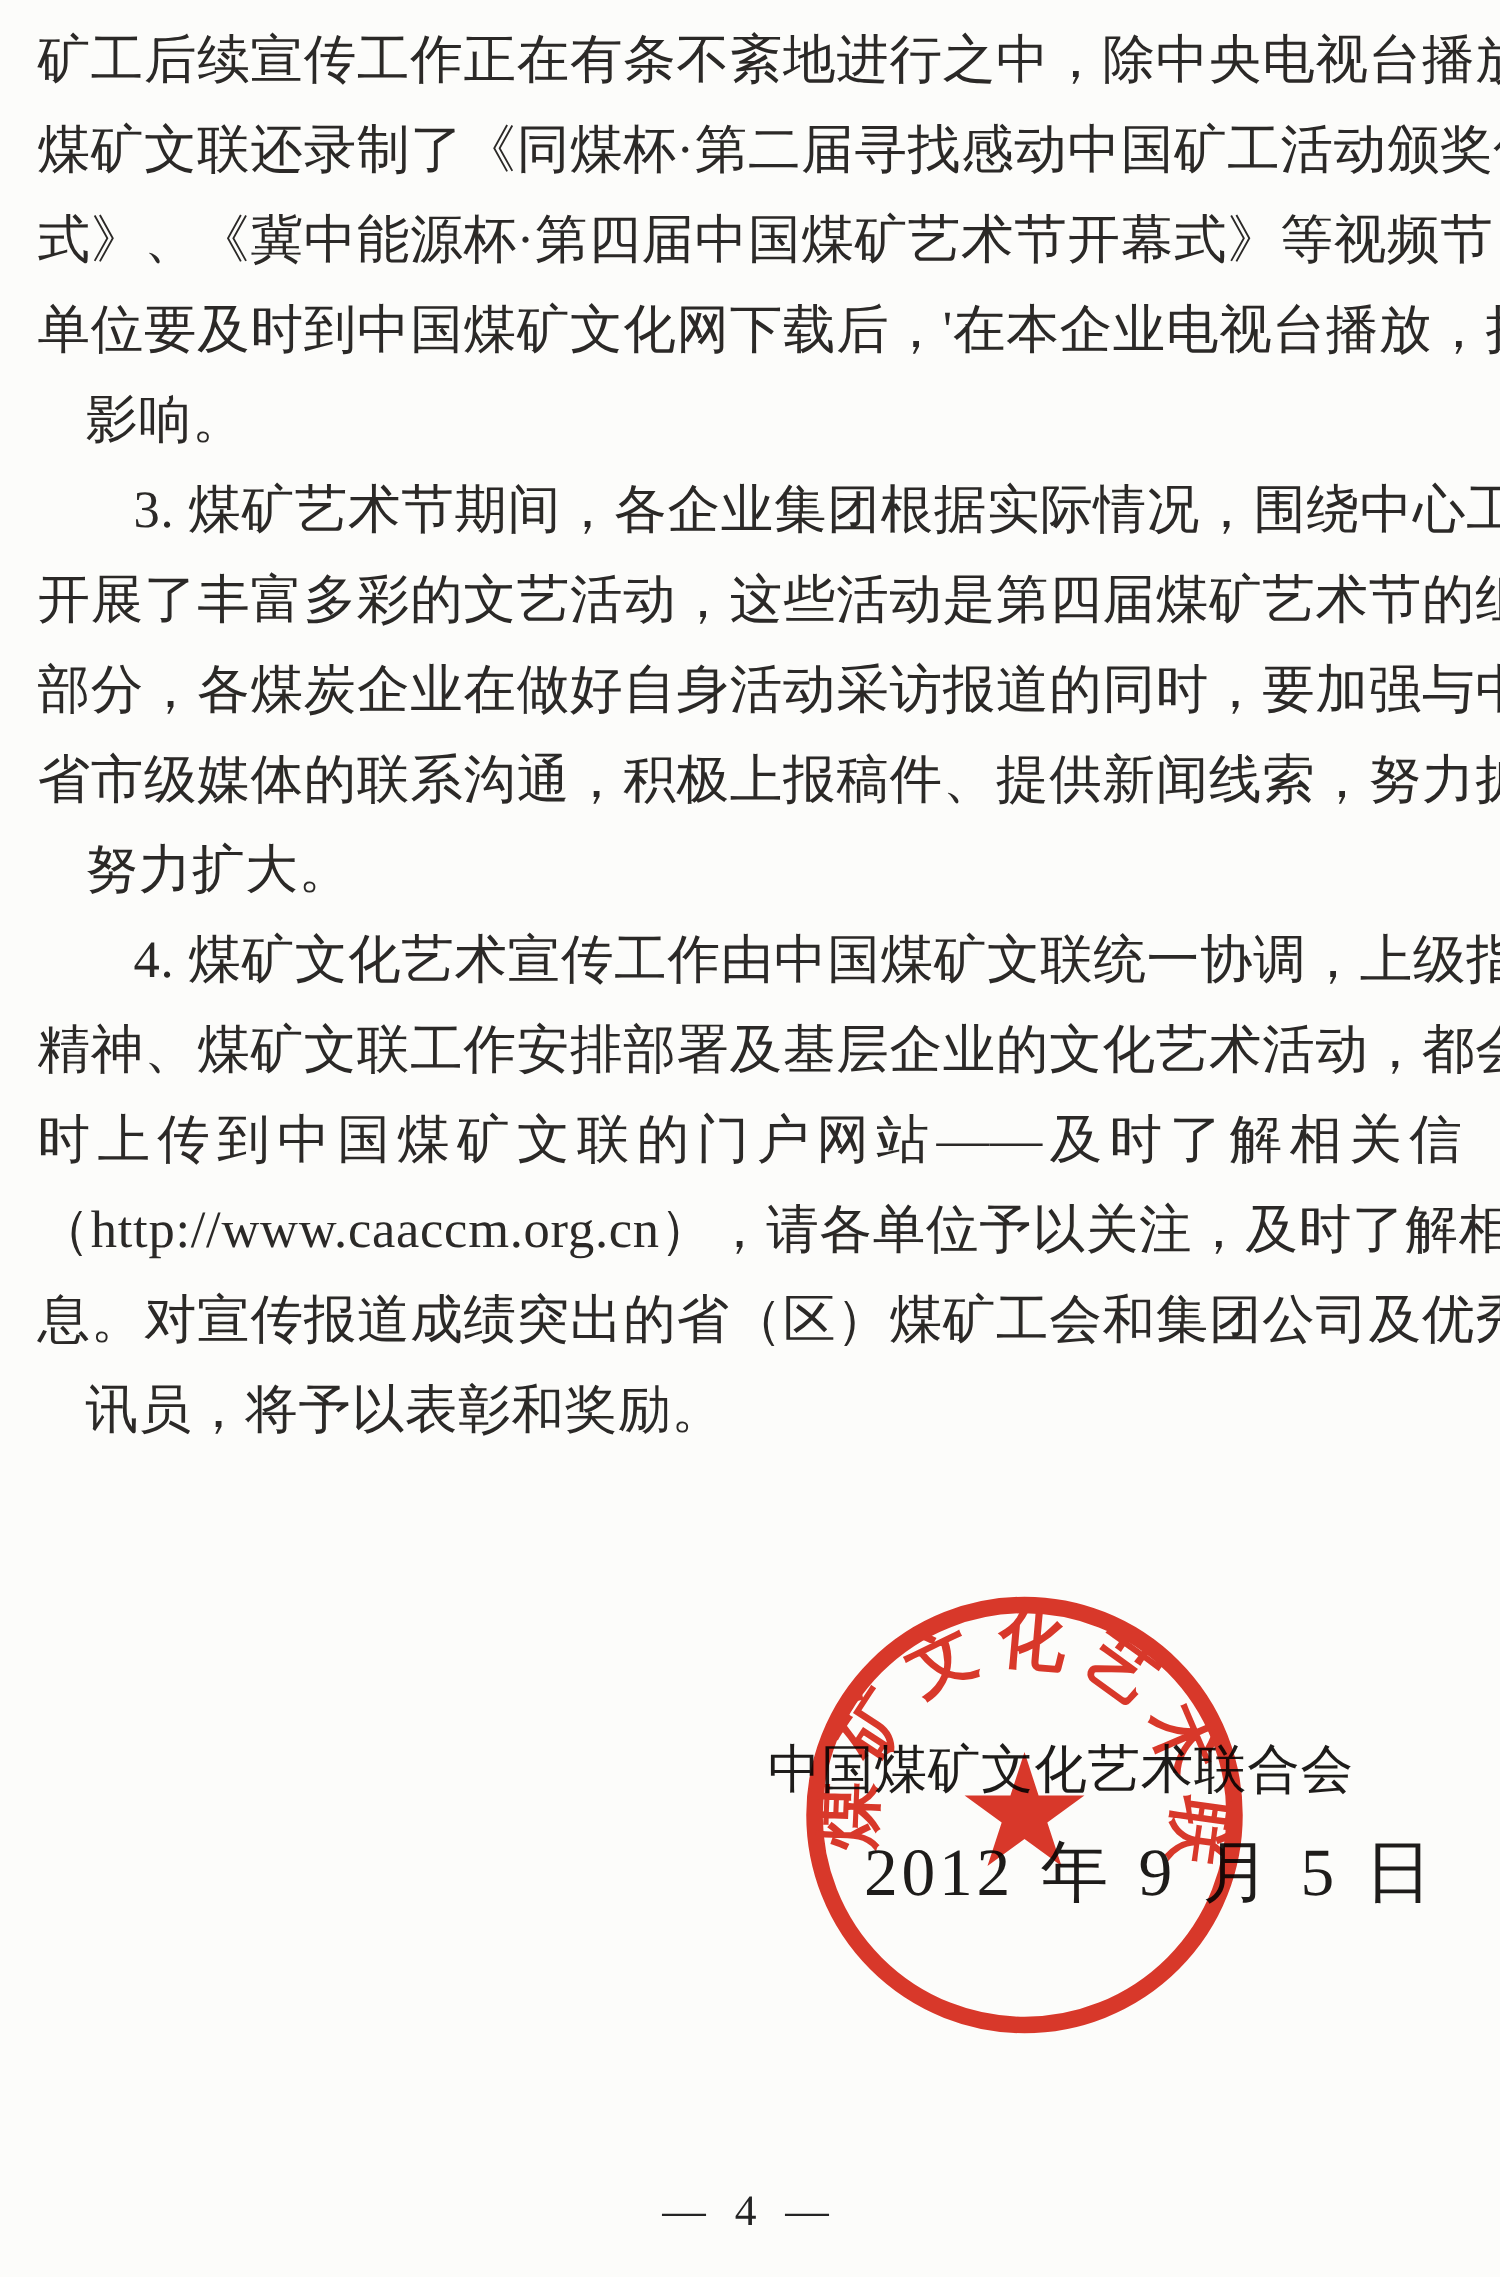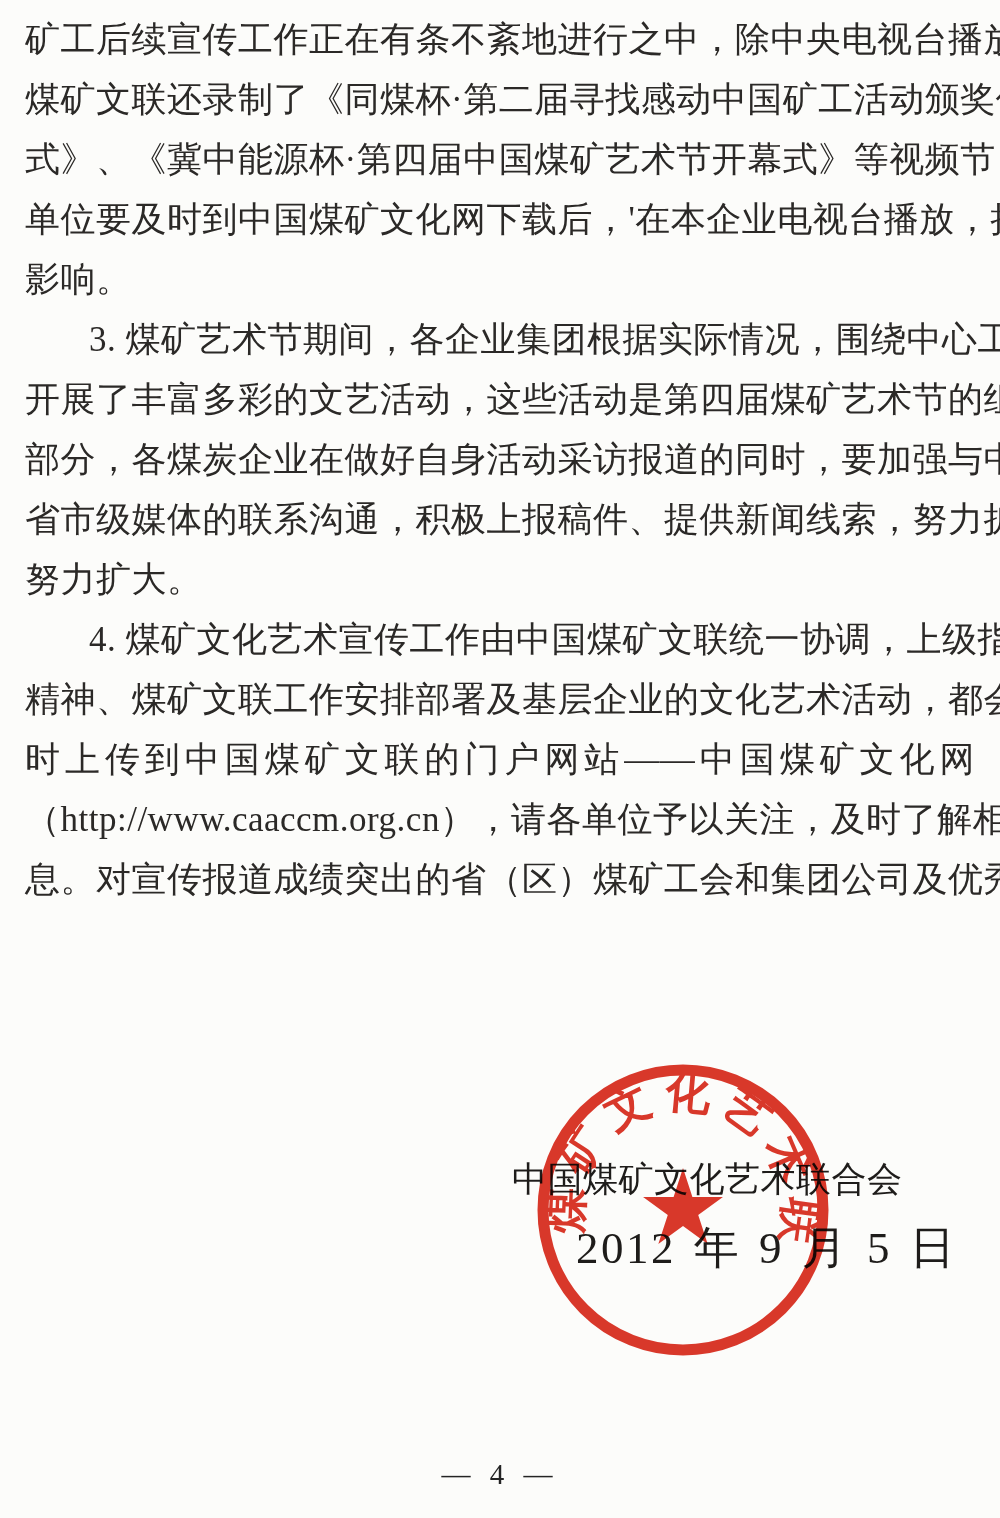--- a/index.html
+++ b/index.html
@@ -24,20 +24,21 @@
     line-height: 60px;
     font-size: 35px;
     letter-spacing: 0.5px;
     text-align: justify;
     text-align-last: justify;
     white-space: nowrap;
     color: #2b2927;
   }
   .line.end {
     text-align-last: left;
+    margin-left: 32px;
   }
   .line.indent {
     padding-left: 64px;
   }
   .sig-org {
     position: absolute;
     left: 512px;
     top: 1156px;
     font-size: 35px;
     letter-spacing: 0.5px;
@@ -92,23 +93,24 @@
     <div class="line">式》、《冀中能源杯·第四届中国煤矿艺术节开幕式》等视频节目，各</div>
     <div class="line">单位要及时到中国煤矿文化网下载后，'在本企业电视台播放，扩大</div>
     <div class="line end">影响。</div>
     <div class="line indent">3. 煤矿艺术节期间，各企业集团根据实际情况，围绕中心工作，</div>
     <div class="line">开展了丰富多彩的文艺活动，这些活动是第四届煤矿艺术节的组成</div>
     <div class="line">部分，各煤炭企业在做好自身活动采访报道的同时，要加强与中央、</div>
     <div class="line">省市级媒体的联系沟通，积极上报稿件、提供新闻线索，努力扩大</div>
     <div class="line end">努力扩大。</div>
     <div class="line indent">4. 煤矿文化艺术宣传工作由中国煤矿文联统一协调，上级指示</div>
     <div class="line">精神、煤矿文联工作安排部署及基层企业的文化艺术活动，都会及</div>
-    <div class="line">时上传到中国煤矿文联的门户网站——中国煤矿文化网</div>
+    <div class="line">时上传到中国煤矿文联的门户网站——及时了解相关信</div>
     <div class="line">（http://www.caaccm.org.cn），请各单位予以关注，及时了解相关信</div>
     <div class="line">息。对宣传报道成绩突出的省（区）煤矿工会和集团公司及优秀通</div>
+    <div class="line end">讯员，将予以表彰和奖励。</div>
   </div>
 
   <div class="sig-org">中国煤矿文化艺术联合会</div>
   <div class="sig-date">2012 年 9 月 5 日</div>
 
   <svg class="seal" viewBox="0 0 300 300" xmlns="http://www.w3.org/2000/svg">
     <defs>
       <path id="sealArc" d="M 54.15 184.88 A 102 102 0 1 1 245.85 184.88" fill="none"></path>
     </defs>
     <circle cx="150" cy="150" r="140" fill="none" stroke-width="11" stroke="#d9291b"></circle>

